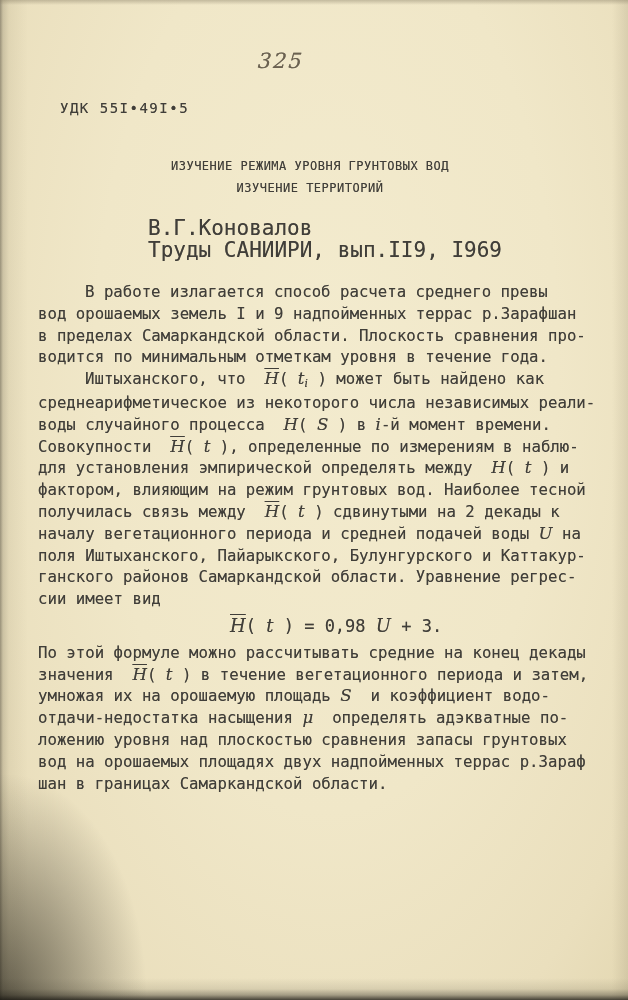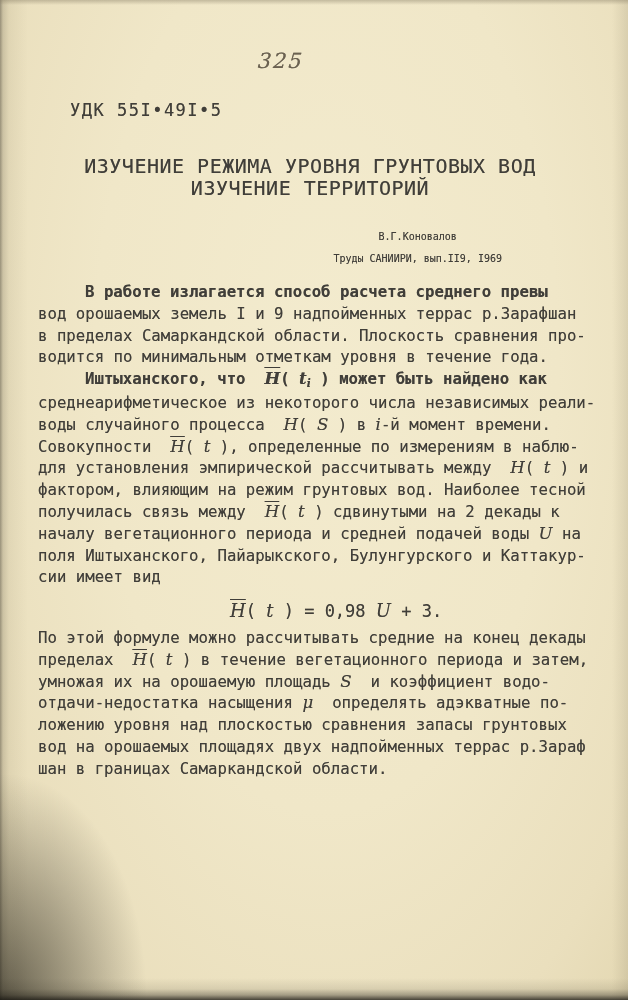--- a/index.html
+++ b/index.html
@@ -12,28 +12,28 @@
       linear-gradient(0deg, rgba(28,26,21,0.8) 0px, rgba(45,42,34,0.38) 5px, rgba(90,84,66,0.14) 11px, rgba(90,84,66,0) 22px),
       linear-gradient(90deg, rgba(70,65,52,0.5) 0px, rgba(130,122,98,0.3) 3px, rgba(165,155,124,0.16) 9px, rgba(165,155,124,0) 28px),
       linear-gradient(270deg, rgba(150,140,112,0.22) 0px, rgba(150,140,112,0) 16px),
       radial-gradient(ellipse at 52% 36%, #f3ebce 0%, #f0e7c8 50%, #eadfbd 82%, #e2d6b0 100%);
   }
   .abs{position:absolute;}
   .pageno{
     left:258px;top:49px;font-family:"DejaVu Serif",serif;font-style:italic;
     font-size:21px;color:#6b6150;letter-spacing:2px;transform:skewX(-5deg);
   }
-  .udc{left:70px;top:100px;font-size:17px;letter-spacing:1.5px;}
-  .title{left:0;top:155px;width:620px;text-align:center;font-size:20px;
+  .udc{left:60px;top:100px;font-size:14px;letter-spacing:1.5px;}
+  .title{left:0;top:155px;width:620px;text-align:center;font-size:12px;
     line-height:22px;letter-spacing:0.5px;}
-  .byline{right:126px;top:226px;text-align:center;font-size:10px;line-height:22px;}
+  .byline{right:126px;top:217px;text-align:left;font-size:21px;line-height:22px;}
   .bodytext{left:38px;top:281px;width:566px;font-size:15.7px;line-height:21.8px;}
   .tline{white-space:pre;}
-  .para.indent .tline:first-child{text-indent:47px;font-weight:bold;}
-  .para.formula{margin:12px 0 4px 192px;font-size:17px;}
+  .para.indent .tline:first-child{text-indent:47px;}
+  .para.formula{margin:5px 0 4px 192px;font-size:17px;}
   .math{font-family:"DejaVu Serif",serif;font-style:italic;font-size:1.06em;}
   .bar{text-decoration:overline;}
   sub.math{font-size:0.68em;vertical-align:baseline;position:relative;top:0.3em;}
   .ink{text-shadow:0 0 0.6px rgba(64,62,57,0.55);}
 </style>
 </head>
 <body>
 
 <div class="scan ink">
   <div class="abs pageno">325</div>
@@ -51,33 +51,34 @@
         <div class="tline"><span>В работе излагается способ расчета среднего превы</span></div>
         <div class="tline"><span>вод орошаемых земель I и 9 надпойменных террас р.Зарафшан</span></div>
         <div class="tline"><span>в пределах Самаркандской области. Плоскость сравнения про-</span></div>
         <div class="tline"><span>водится по минимальным отметкам уровня в течение года.</span></div>
       </div>
       <div class="para indent">
         <div class="tline"><span>Иштыханского, что  </span><span class="math bar">H</span><span>( </span><span class="math">t</span><sub class="math">i</sub><span> ) может быть найдено как</span></div>
         <div class="tline"><span>среднеарифметическое из некоторого числа независимых реали-</span></div>
         <div class="tline"><span>воды случайного процесса  </span><span class="math">H</span><span>( </span><span class="math">S</span><span> ) в </span><span class="math">i</span><span>-й момент времени.</span></div>
         <div class="tline"><span>Совокупности  </span><span class="math bar">H</span><span>( </span><span class="math">t</span><span> ), определенные по измерениям в наблю-</span></div>
-        <div class="tline"><span>для установления эмпирической рассчитывать между  </span><span class="math">H</span><span>( </span><span class="math">t</span><span> ) и</span></div>
+        <div class="tline"><span>для установления эмпирической определять между  </span><span class="math">H</span><span>( </span><span class="math">t</span><span> ) и</span></div>
         <div class="tline"><span>фактором, влияющим на режим грунтовых вод. Наиболее тесной</span></div>
         <div class="tline"><span>получилась связь между  </span><span class="math bar">H</span><span>( </span><span class="math">t</span><span> ) сдвинутыми на 2 декады к</span></div>
         <div class="tline"><span>началу вегетационного периода и средней подачей воды </span><span class="math">U</span><span> на</span></div>
         <div class="tline"><span>поля Иштыханского, Пайарыкского, Булунгурского и Каттакур-</span></div>
+        <div class="tline"><span>ганского районов Самаркандской области. Уравнение регрес-</span></div>
         <div class="tline"><span>сии имеет вид</span></div>
       </div>
       <div class="para formula">
         <div class="tline"><span class="math bar">H</span><span>( </span><span class="math">t</span><span> ) = 0,98 </span><span class="math">U</span><span> + 3.</span></div>
       </div>
       <div class="para">
         <div class="tline"><span>По этой формуле можно рассчитывать средние на конец декады</span></div>
-        <div class="tline"><span>пределах  </span><span class="math bar">H</span><span>( </span><span class="math">t</span><span> ) в течение вегетационного периода и затем,</span></div>
+        <div class="tline"><span>значения  </span><span class="math bar">H</span><span>( </span><span class="math">t</span><span> ) в течение вегетационного периода и затем,</span></div>
         <div class="tline"><span>умножая их на орошаемую площадь </span><span class="math">S</span><span>  и коэффициент водо-</span></div>
         <div class="tline"><span>отдачи-недостатка насыщения </span><span class="math">μ</span><span>  определять адэкватные по-</span></div>
         <div class="tline"><span>ложению уровня над плоскостью сравнения запасы грунтовых</span></div>
         <div class="tline"><span>вод на орошаемых площадях двух надпойменных террас р.Зараф</span></div>
         <div class="tline"><span>шан в границах Самаркандской области.</span></div>
       </div>
     </div>
 </div>
 
 </body></html>

